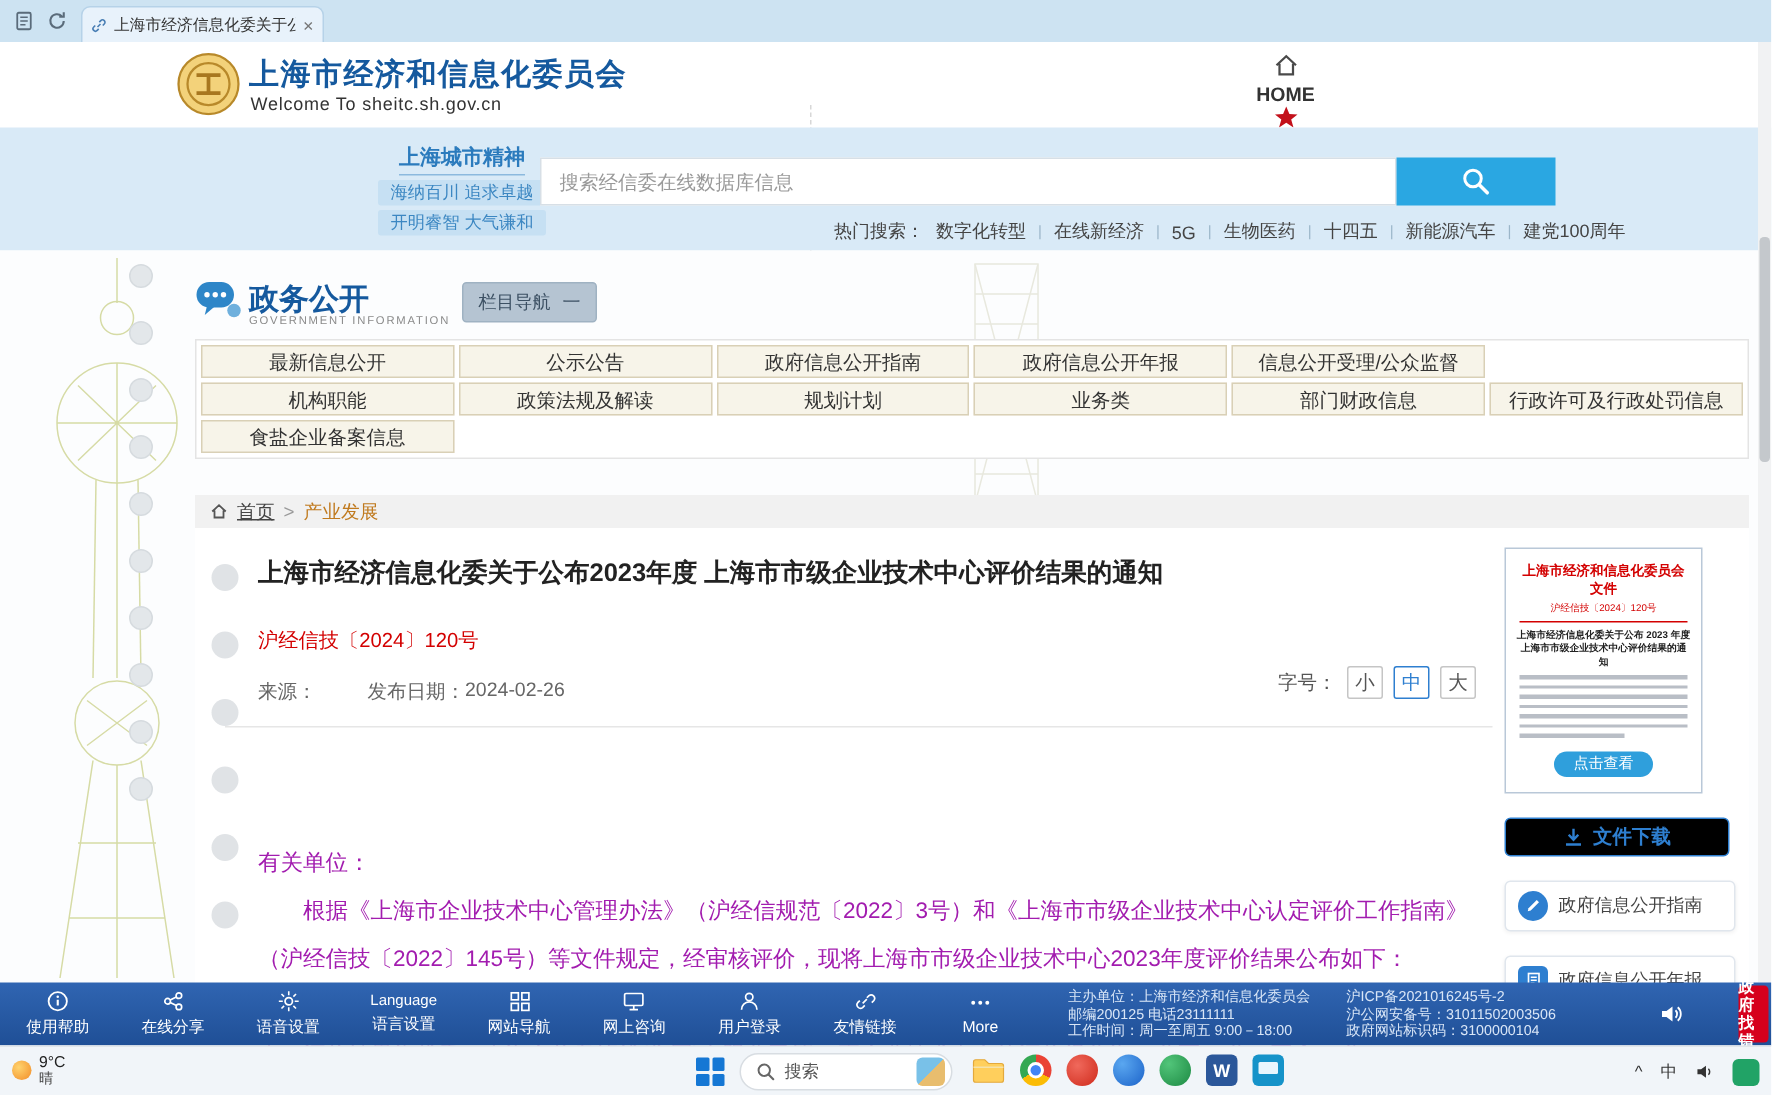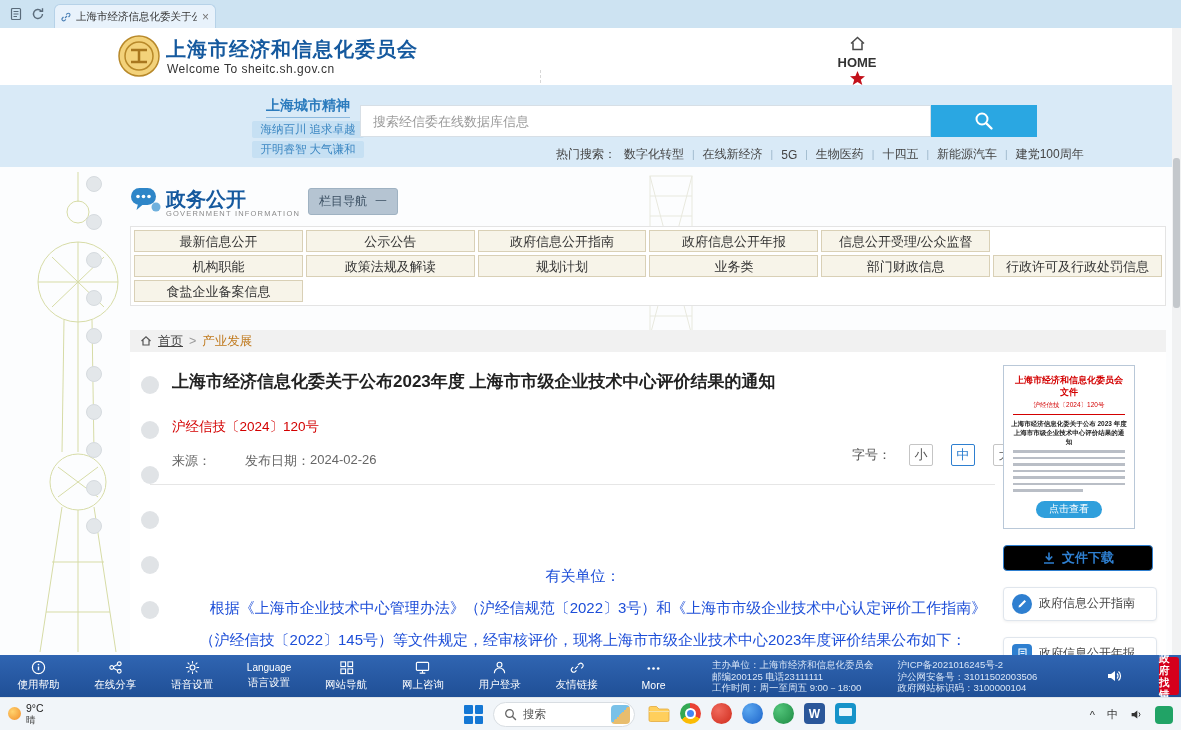--- a/index.html
+++ b/index.html
@@ -58,25 +58,25 @@
   .crumb-home { text-decoration:underline; cursor:pointer; }
   .crumb-sep { color:#999; }
   .crumb-current { color:#c07a1e; }
 
   
   .article { position:absolute; left:130px; top:352px; width:1036px; height:345px; background:#fff; }
   .a-title { position:absolute; left:42px; top:18px; width:860px; font-size:17px; font-weight:bold; color:#222; }
   .a-docno { position:absolute; left:42px; top:66px; font-size:13.5px; color:#d30000; }
   .a-meta { position:absolute; left:42px; top:100px; font-size:13px; color:#666; display:flex; }
   .a-meta .gap { width:34px; }
-  .fs-widget { position:absolute; left:722px; top:92px; display:flex; align-items:center; gap:18px; font-size:13px; color:#555; }
+  .fs-widget { position:absolute; left:722px; top:92px; display:flex; align-items:center; gap:7px; font-size:13px; color:#555; }
   .fs-box { width:24px; height:22px; border:1px solid #c5c5c5; background:#fff; display:flex; align-items:center; justify-content:center; font-size:13px; color:#555; border-radius:2px; cursor:pointer; }
   .fs-box.active { border-color:#2e7fd0; color:#2e7fd0; }
   .a-divider { position:absolute; left:20px; top:132px; width:845px; height:1px; background:#e6e6e6; }
-  .a-body { position:absolute; left:42px; top:208px; width:822px; font-size:15px; color:#1d4ed8; line-height:32px;text-align:center; }
+  .a-body { position:absolute; left:42px; top:208px; width:822px; font-size:15px; color:#a21caf; line-height:32px; }
   .a-body p.indent { text-indent:2em; }
 
   
   .side { position:absolute; left:873px; top:13px; width:154px; }
   .preview { width:132px; border:1px solid #b9c8d8; background:#fff; padding:8px 7px 10px; cursor:pointer; }
   .pv-head { font-size:9px; font-weight:bold; color:#d30000; text-align:center; line-height:12px; }
   .pv-no { font-size:6.5px; color:#d30000; text-align:center; margin-top:3px; }
   .pv-rule { height:1px; background:#d30000; margin:4px 2px; }
   .pv-title { font-size:6.5px; font-weight:bold; color:#222; text-align:center; line-height:9px; margin-top:2px; }
   .pv-line { height:2.5px; background:#b9bec6; margin:4px 2px 0; }

